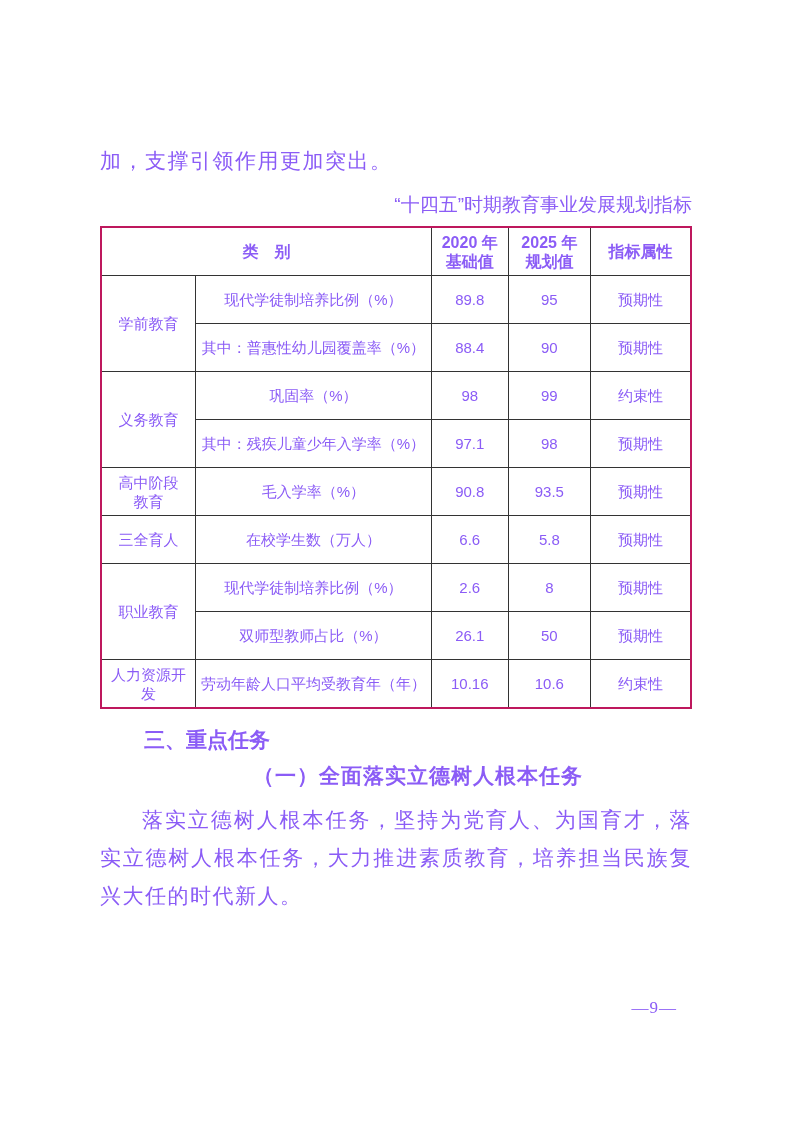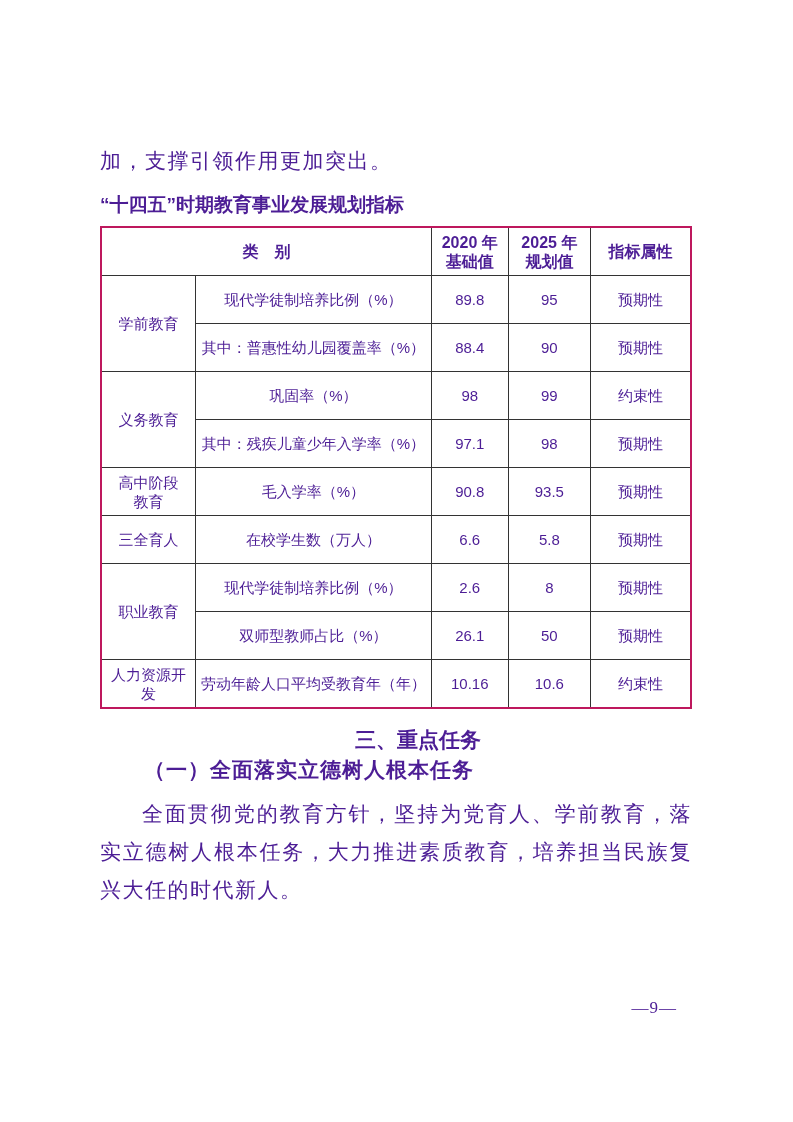--- a/index.html
+++ b/index.html
@@ -1,41 +1,41 @@
 <!DOCTYPE html>
 <html><head>
 <meta charset="utf-8">
 <style>
   html,body{margin:0;padding:0;}
   .page{
     position:relative;
     width:793px;
     height:1122px;
     background:#ffffff;
-    color:#4c1d95;
+    color:#8b5cf6;
     font-family:"Liberation Serif","DejaVu Serif",serif;
     overflow:hidden;
   }
   .content{
     position:absolute;
     left:100px;
     top:146px;
     width:592px;
   }
   .top-line{
     margin:0;
     font-size:21px;
     line-height:30px;
     letter-spacing:1.5px;
   }
   .table-title{
     margin-top:16px;
-    text-align:left;
-    font-family:"Liberation Sans","DejaVu Sans",sans-serif;
-    font-weight:bold;
+    text-align:right;
+    font-family:"Liberation Sans","DejaVu Sans",sans-serif;
+    font-weight:normal;
     font-size:19px;
     line-height:26px;
   }
   table.indicators{
     margin-top:8px;
     width:100%;
     border-collapse:collapse;
     table-layout:fixed;
     border:2px solid #be185d;
   }
@@ -67,29 +67,29 @@
     font-family:"Liberation Serif","DejaVu Serif",serif;
     font-size:16px;
   }
   .h1{
     margin:16px 0 0 0;
     padding-left:44px;
     font-family:"Liberation Sans","DejaVu Sans",sans-serif;
     font-weight:bold;
     font-size:21px;
     line-height:30px;
-    text-align:center;
   }
   .h2{
-    margin:0 0 0 0;
+    margin:6px 0 0 0;
     padding-left:44px;
     font-weight:bold;
     font-size:21px;
     line-height:30px;
     letter-spacing:1px;
+    text-align:center;
   }
   .body-para{
     margin:10px 0 0 0;
     font-size:21px;
     line-height:38px;
     letter-spacing:1.5px;
     text-align:justify;
     text-indent:2em;
   }
   .body-para .lead{
@@ -202,19 +202,19 @@
           <td class="num">10.16</td>
           <td class="num">10.6</td>
           <td>约束性</td>
         </tr>
       </tbody>
     </table>
 
     <div class="h1">三、重点任务</div>
     <div class="h2">（一）全面落实立德树人根本任务</div>
 
-    <p class="body-para">全面贯彻党的教育方针，坚持为党育人、学前教育，落实立德树人根本任务，大力推进素质教育，培养担当民族复兴大任的时代新人。</p>
+    <p class="body-para">落实立德树人根本任务，坚持为党育人、为国育才，落实立德树人根本任务，大力推进素质教育，培养担当民族复兴大任的时代新人。</p>
 
 
   </div>
 
   <div class="page-number">—9—</div>
 </div>
 
 </body></html>

